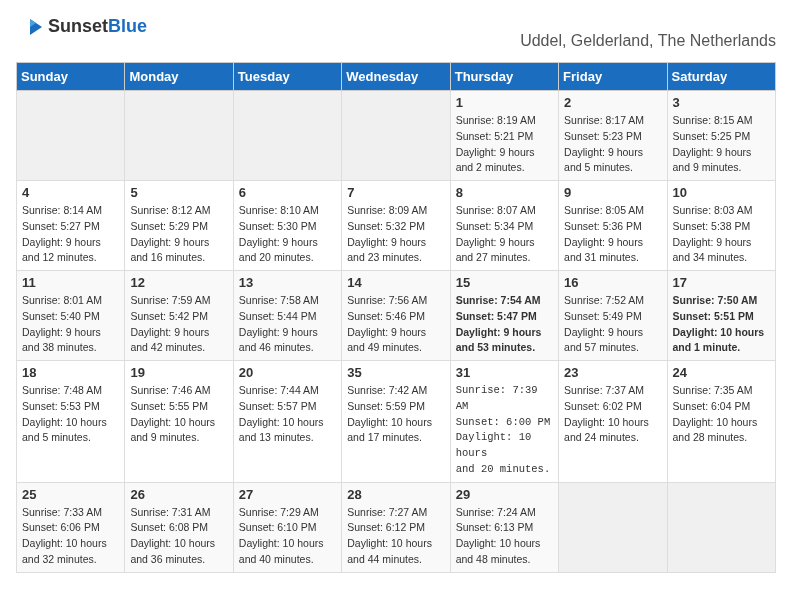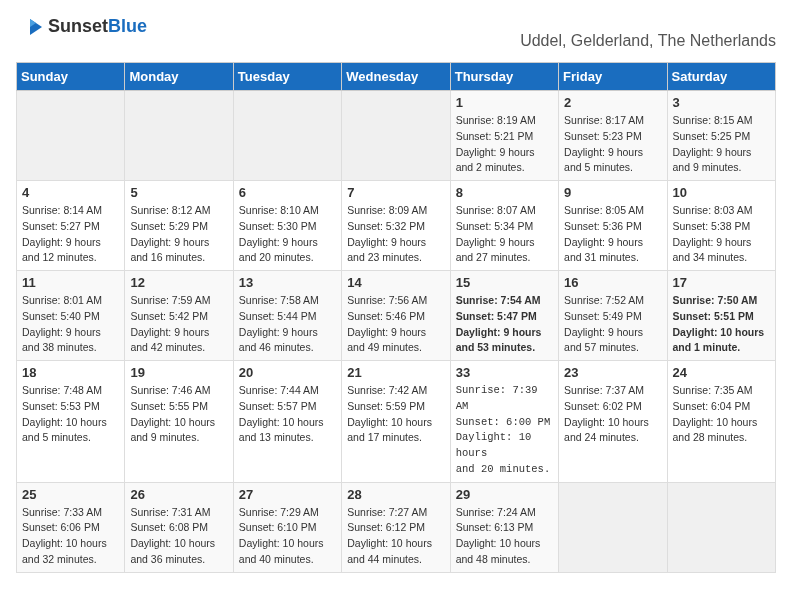--- a/index.html
+++ b/index.html
@@ -269,28 +269,28 @@
 and 9 minutes.</div>
         </td>
         <td>
           <div class="day-number">20</div>
           <div class="day-info" style="white-space: pre-line;">Sunrise: 7:44 AM
 Sunset: 5:57 PM
 Daylight: 10 hours
 and 13 minutes.</div>
         </td>
         <td>
-          <div class="day-number">21</div>
+          <div class="day-number">35</div>
           <div class="day-info" style="white-space: pre-line;">Sunrise: 7:42 AM
 Sunset: 5:59 PM
 Daylight: 10 hours
 and 17 minutes.</div>
         </td>
         <td>
-          <div class="day-number">33</div>
+          <div class="day-number">31</div>
           <div class="day-info" style="white-space: pre-line; font-family: Liberation Mono, monospace;">Sunrise: 7:39 AM
 Sunset: 6:00 PM
 Daylight: 10 hours
 and 20 minutes.</div>
         </td>
         <td>
           <div class="day-number">23</div>
           <div class="day-info" style="white-space: pre-line;">Sunrise: 7:37 AM
 Sunset: 6:02 PM
 Daylight: 10 hours

